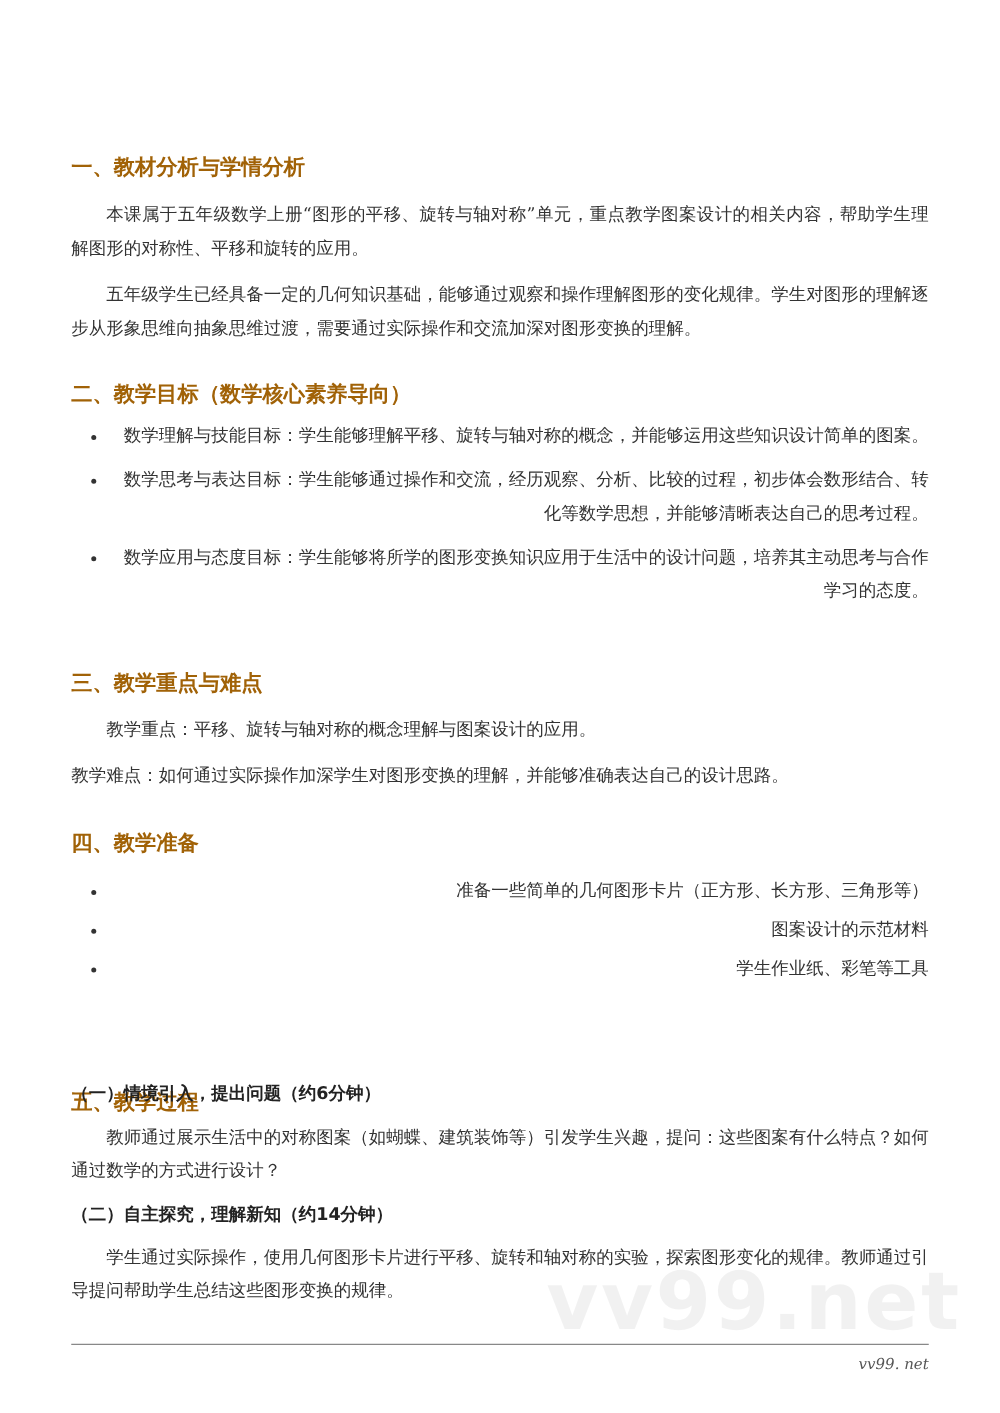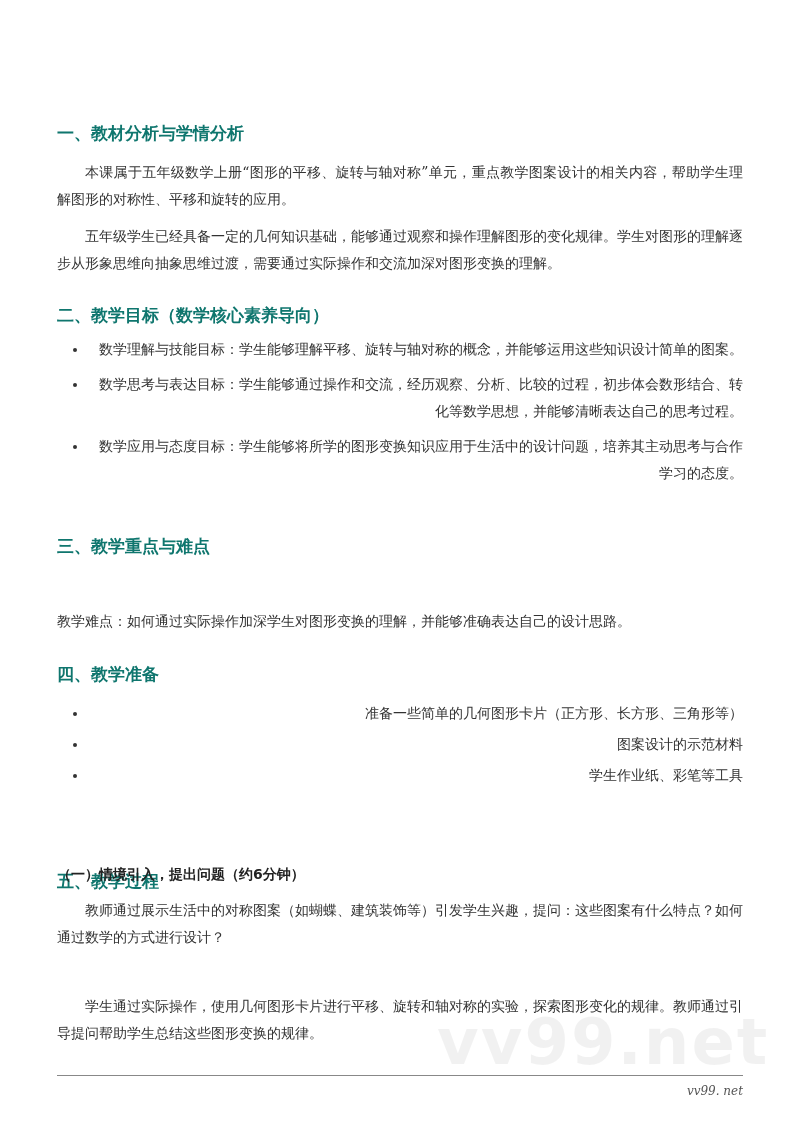--- a/index.html
+++ b/index.html
@@ -32,21 +32,21 @@
       font-size: 20px;
       color: #222222;
       letter-spacing: 0.5px;
     }
     .h2 {
       position: absolute;
       left: 0;
       font-family: "DejaVu Sans", "Liberation Sans", sans-serif;
       font-weight: bold;
       font-size: 17px;
-      color: #0f766e;
+      color: #a16207;
       white-space: nowrap;
     }
     .h3 {
       position: absolute;
       left: 0;
       font-family: "DejaVu Sans", "Liberation Sans", sans-serif;
       font-weight: bold;
       font-size: 14px;
       color: #222222;
       white-space: nowrap;
@@ -134,20 +134,21 @@
       <span class="dot"></span>
       <span>数学思考与表达目标：学生能够通过操作和交流，经历观察、分析、比较的过程，初步体会数形结合、转化等数学思想，并能够清晰表达自己的思考过程。</span>
     </li>
     <li>
       <span class="dot"></span>
       <span>数学应用与态度目标：学生能够将所学的图形变换知识应用于生活中的设计问题，培养其主动思考与合作学习的态度。</span>
     </li>
   </ul>
 
   <div class="h2" style="top:535px;">三、教学重点与难点</div>
+  <p class="para indent" style="top:571px;">教学重点：平移、旋转与轴对称的概念理解与图案设计的应用。</p>
   <p class="para" style="top:608px;">教学难点：如何通过实际操作加深学生对图形变换的理解，并能够准确表达自己的设计思路。</p>
 
   <div class="h2" style="top:663px;">四、教学准备</div>
   <ul class="bullets" style="top:700px;">
     <li style="margin-bottom:4px;">
       <span class="dot"></span>
       <span>准备一些简单的几何图形卡片（正方形、长方形、三角形等）</span>
     </li>
     <li style="margin-bottom:4px;">
       <span class="dot"></span>
@@ -157,19 +158,20 @@
       <span class="dot"></span>
       <span>学生作业纸、彩笔等工具</span>
     </li>
   </ul>
 
   <div class="h2" style="top:822px;margin-top:48px;">五、教学过程</div>
 
   <div class="h3" style="top:866px;">（一）情境引入，提出问题（约6分钟）</div>
   <p class="para indent" style="top:897px;">教师通过展示生活中的对称图案（如蝴蝶、建筑装饰等）引发学生兴趣，提问：这些图案有什么特点？如何通过数学的方式进行设计？</p>
 
+  <div class="h3" style="top:963px;">（二）自主探究，理解新知（约14分钟）</div>
   <p class="para indent" style="top:993px;">学生通过实际操作，使用几何图形卡片进行平移、旋转和轴对称的实验，探索图形变化的规律。教师通过引导提问帮助学生总结这些图形变换的规律。</p>
 
   <div class="watermark">vv99.net</div>
 
   <div class="footer-rule"></div>
   <div class="footer-site">vv99. net</div>
 </div>
 
 </body></html>

